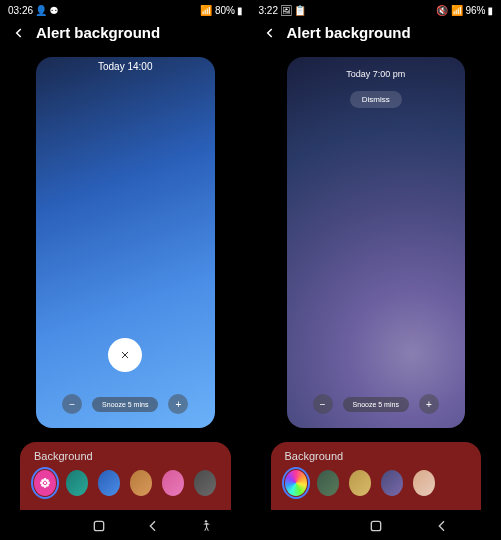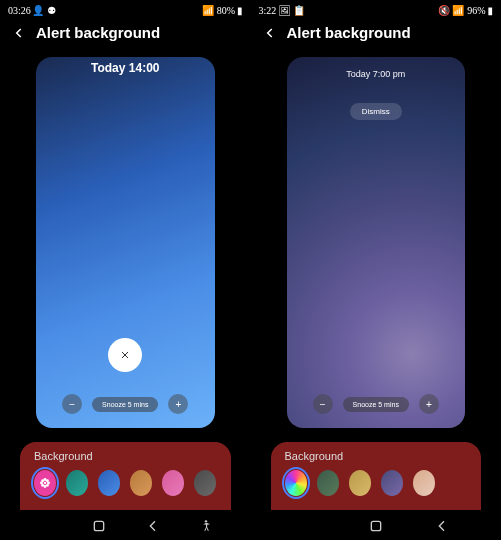--- a/index.html
+++ b/index.html
@@ -18,21 +18,20 @@
     position: relative;
   }
   .status-bar {
     display: flex;
     justify-content: space-between;
     align-items: center;
     padding: 4px 8px 2px;
     color: #fff;
     font-size: 10px;
     height: 18px;
-    font-family: Liberation Serif, serif;
   }
   .status-left, .status-right {
     display: flex;
     align-items: center;
     gap: 2px;
   }
   .header {
     display: flex;
     align-items: center;
     gap: 10px;
@@ -58,24 +57,24 @@
     flex-direction: column;
     align-items: center;
   }
   .bg1 { background: linear-gradient(160deg, #1a2b52 0%, #2a5fb8 35%, #4a8de6 65%, #6bb1f8 100%); }
   .bg2 { background: radial-gradient(circle at 70% 80%, #8a7fb0 0%, #6b5fa0 20%, #4a4a80 45%, #2a3a68 70%, #1a2040 100%),
                linear-gradient(135deg, #1a2040 0%, #3a5a90 30%, #5a7fb0 50%, #7a6fa0 70%, #9a5f90 90%); }
   .preview-title { color: #fff; font-weight: 600; text-align: center; }
   .pt1 { margin-top: 50px; font-size: 13px; }
   .pt2 { margin-top: 88px; font-size: 16px; }
   .preview-sub { color: #fff; text-align: center; margin-top: 4px; }
-  .ps1 { font-size: 12px; font-weight: bold; }
+  .ps1 { font-size: 10px; }
   .ps2 { font-size: 9px; margin-top: 12px; opacity: 0.95; }
   .dismiss-btn {
-    margin-top: 24px;
+    margin-top: 12px;
     background: rgba(255,255,255,0.15);
     color: #fff;
     border-radius: 14px;
     padding: 4px 12px;
     font-size: 8px;
   }
   .close-circle {
     position: absolute;
     bottom: 56px;
     width: 34px;

